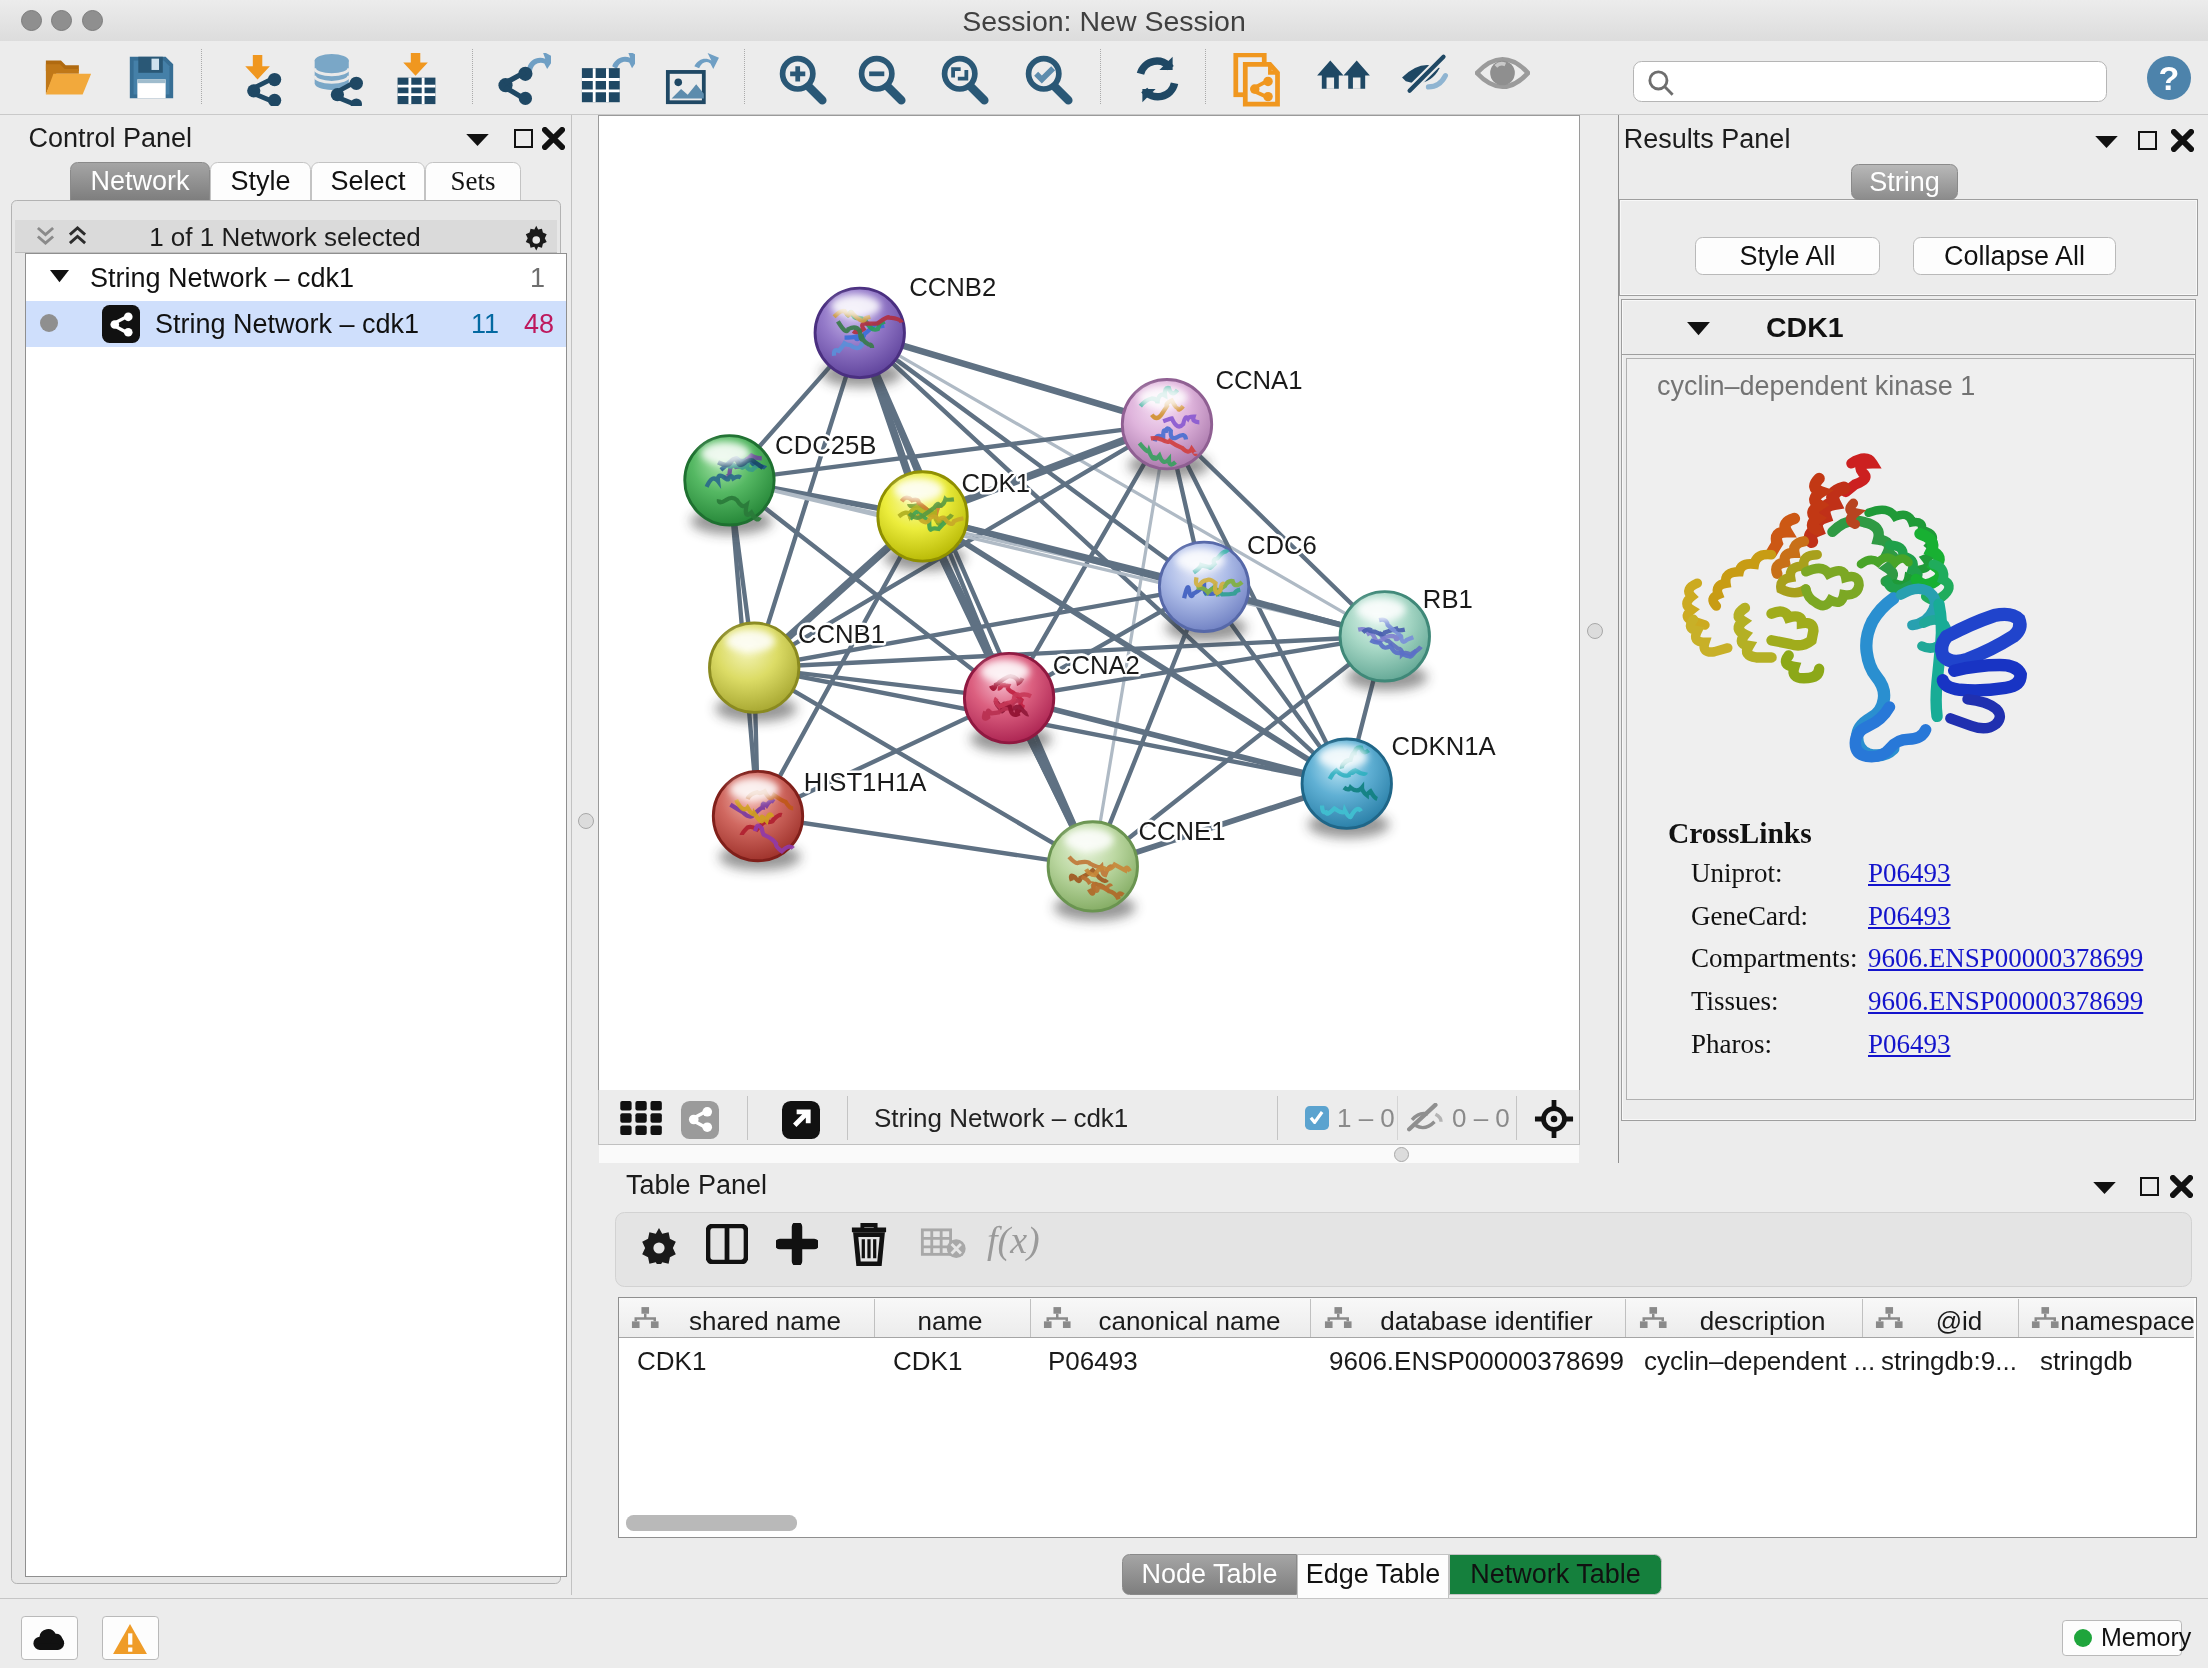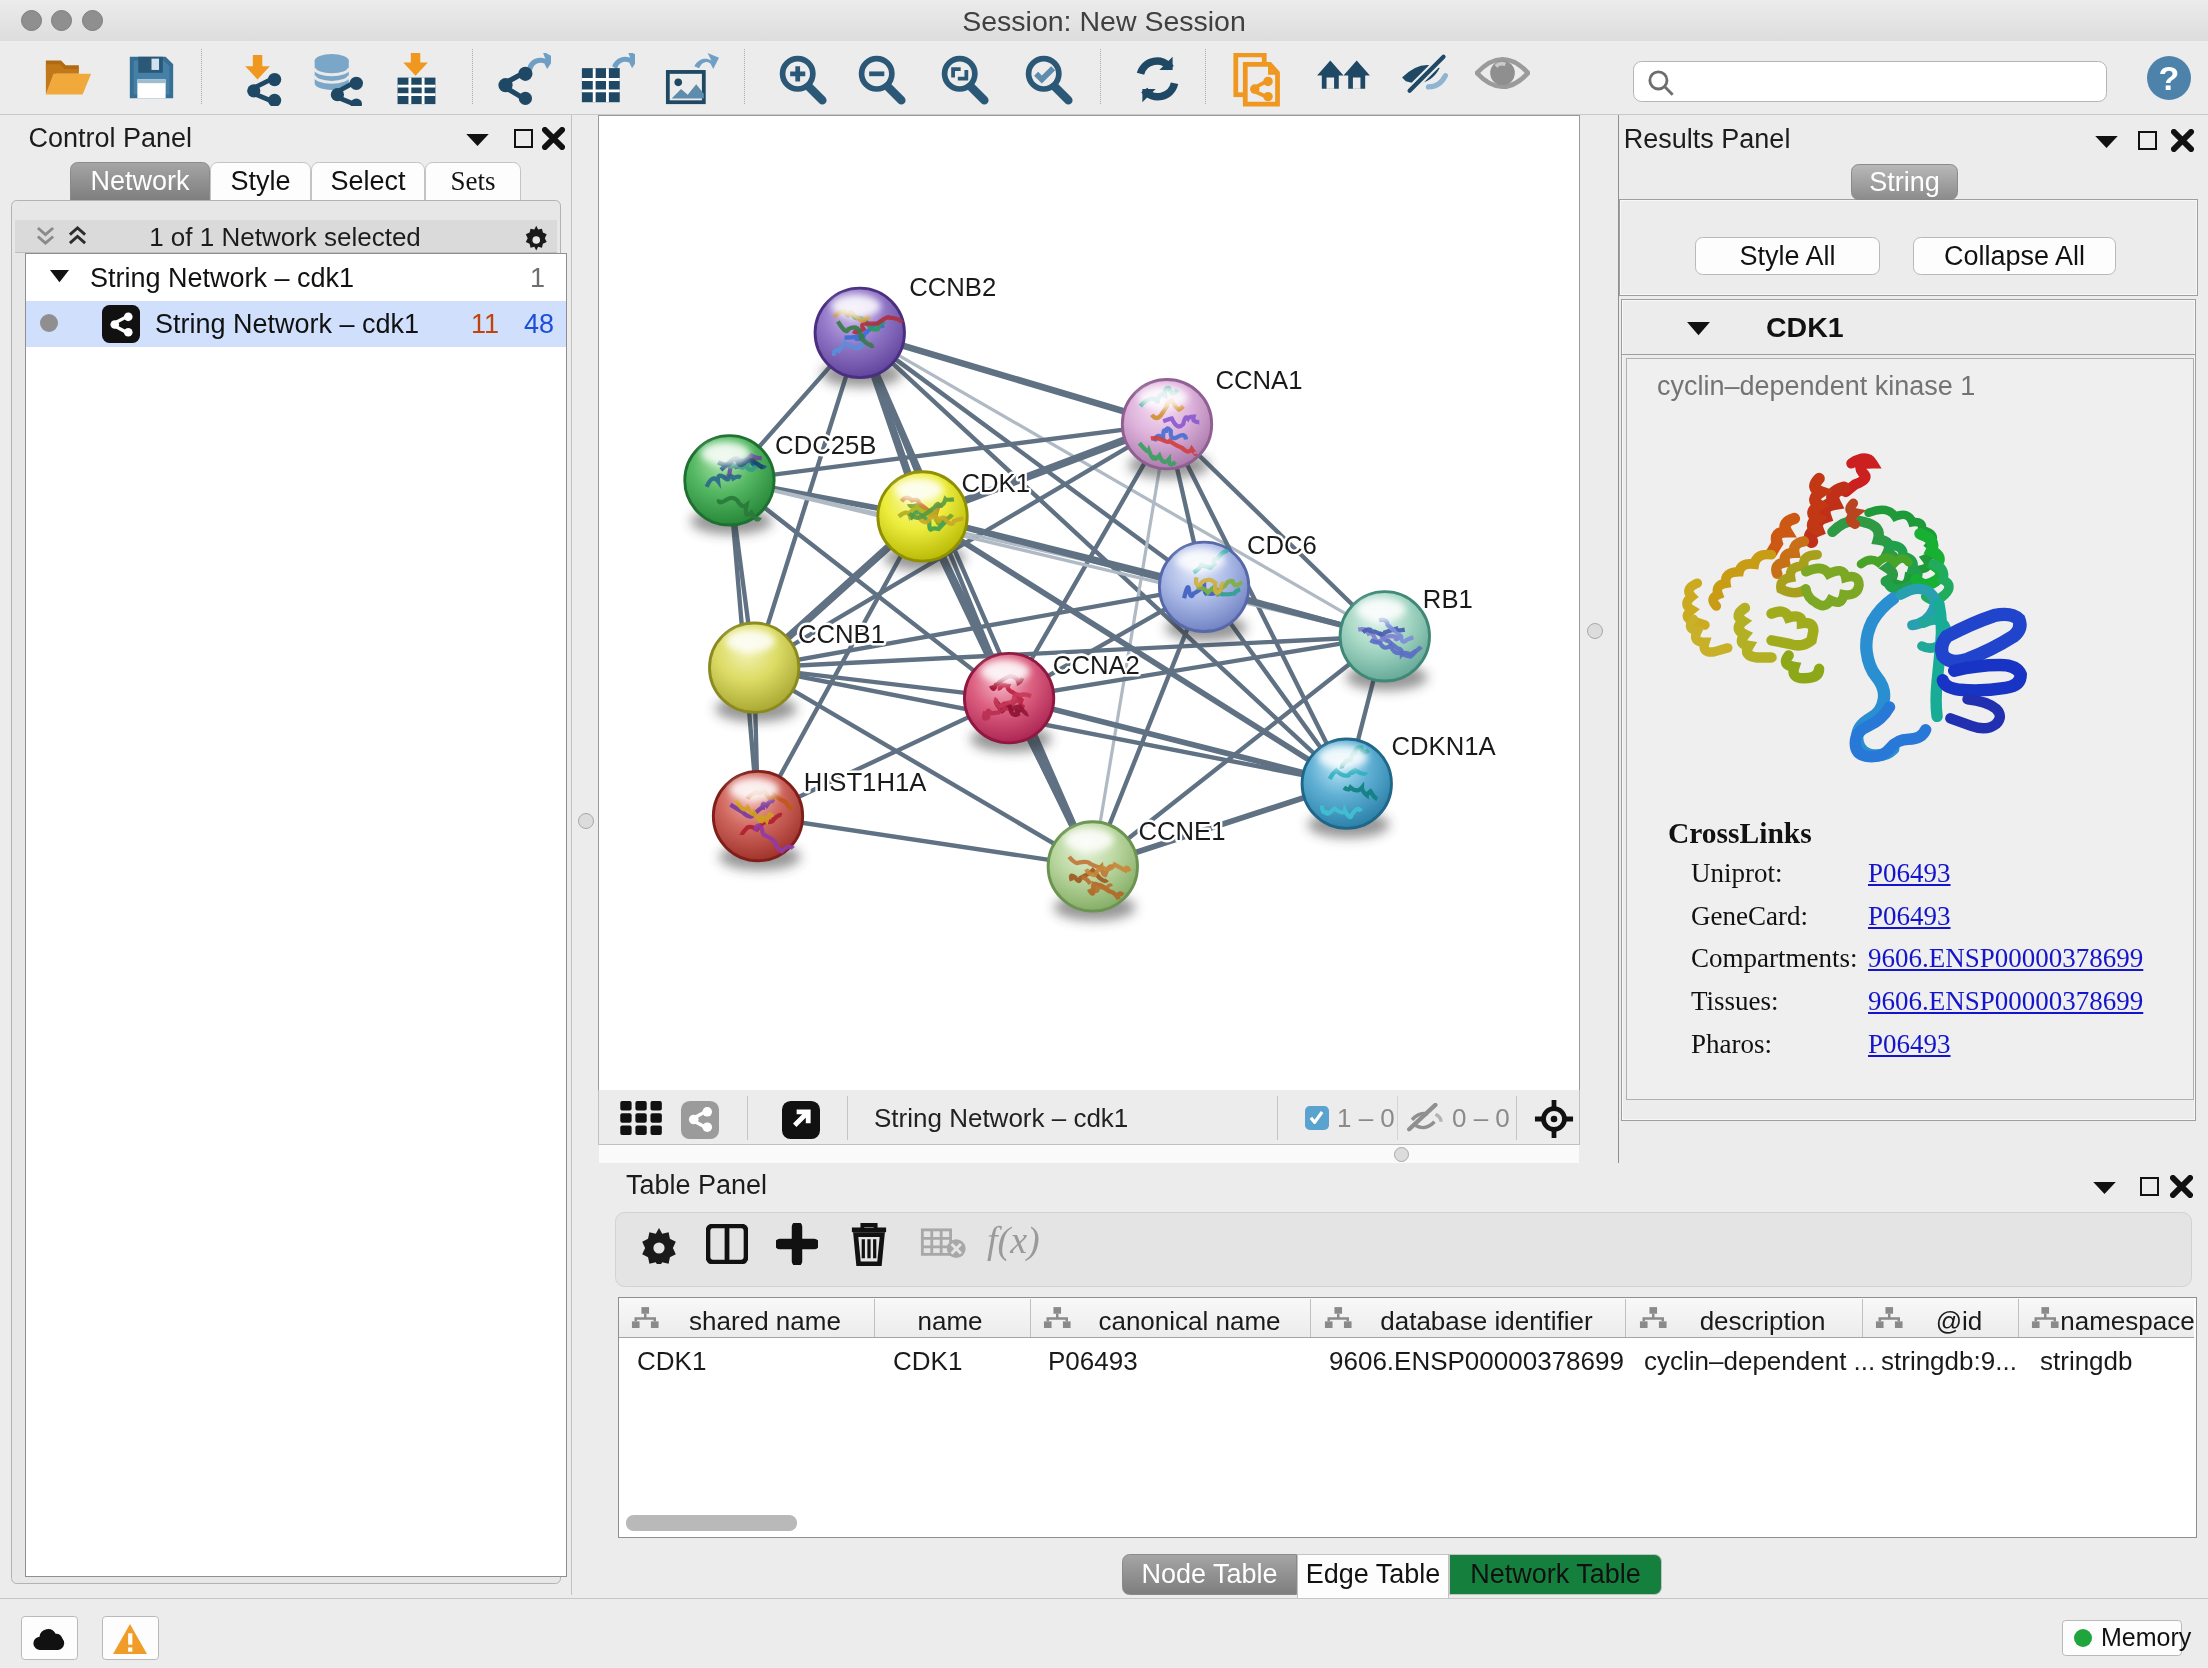--- a/index.html
+++ b/index.html
@@ -235,22 +235,22 @@
       <div style="position:absolute;left:76px;top:3.8px;width:38px;height:38px;background:#111;border-radius:7.6px;"></div>
       <svg style="position:absolute;left:82px;top:9.5px;" width="27" height="27" viewBox="0 0 28 28">
           <g fill="#fff">
             <circle cx="7" cy="14" r="4.5"></circle>
             <circle cx="21" cy="6" r="4.5"></circle>
             <circle cx="21" cy="22" r="4.5"></circle>
             <path d="M6 13 L21 5 M6 15 L21 23" stroke="#fff" stroke-width="3.4"></path>
           </g>
         </svg>
       <div style="position:absolute;left:129px;top:7.6px;font-size:27px;color:#111;">String Network – cdk1</div>
-      <div style="position:absolute;left:445px;top:7.6px;font-size:27px;color:#c2410c;">11</div>
-      <div style="position:absolute;left:498px;top:7.6px;font-size:27px;color:#1d4ed8;">48</div>
+      <div style="position:absolute;left:445px;top:7.6px;font-size:27px;color:#0369a1;">11</div>
+      <div style="position:absolute;left:498px;top:7.6px;font-size:27px;color:#be185d;">48</div>
     </div>
   </div>
 
 </div>
 <div class="abs" style="left:572px;top:115px;width:27px;height:1480px;background:#ececec;"></div>
 <div class="abs" style="left:578px;top:813px;width:16px;height:16px;border-radius:50%;background:#dcdcdc;border:1px solid #a8a8a8;"></div>
 <div class="abs" style="left:1587px;top:623px;width:16px;height:16px;border-radius:50%;background:#dcdcdc;border:1px solid #a8a8a8;"></div>
 <div id="canvas" class="abs">
 <svg width="980" height="974" viewBox="0 0 1030 1024">
 <defs>

